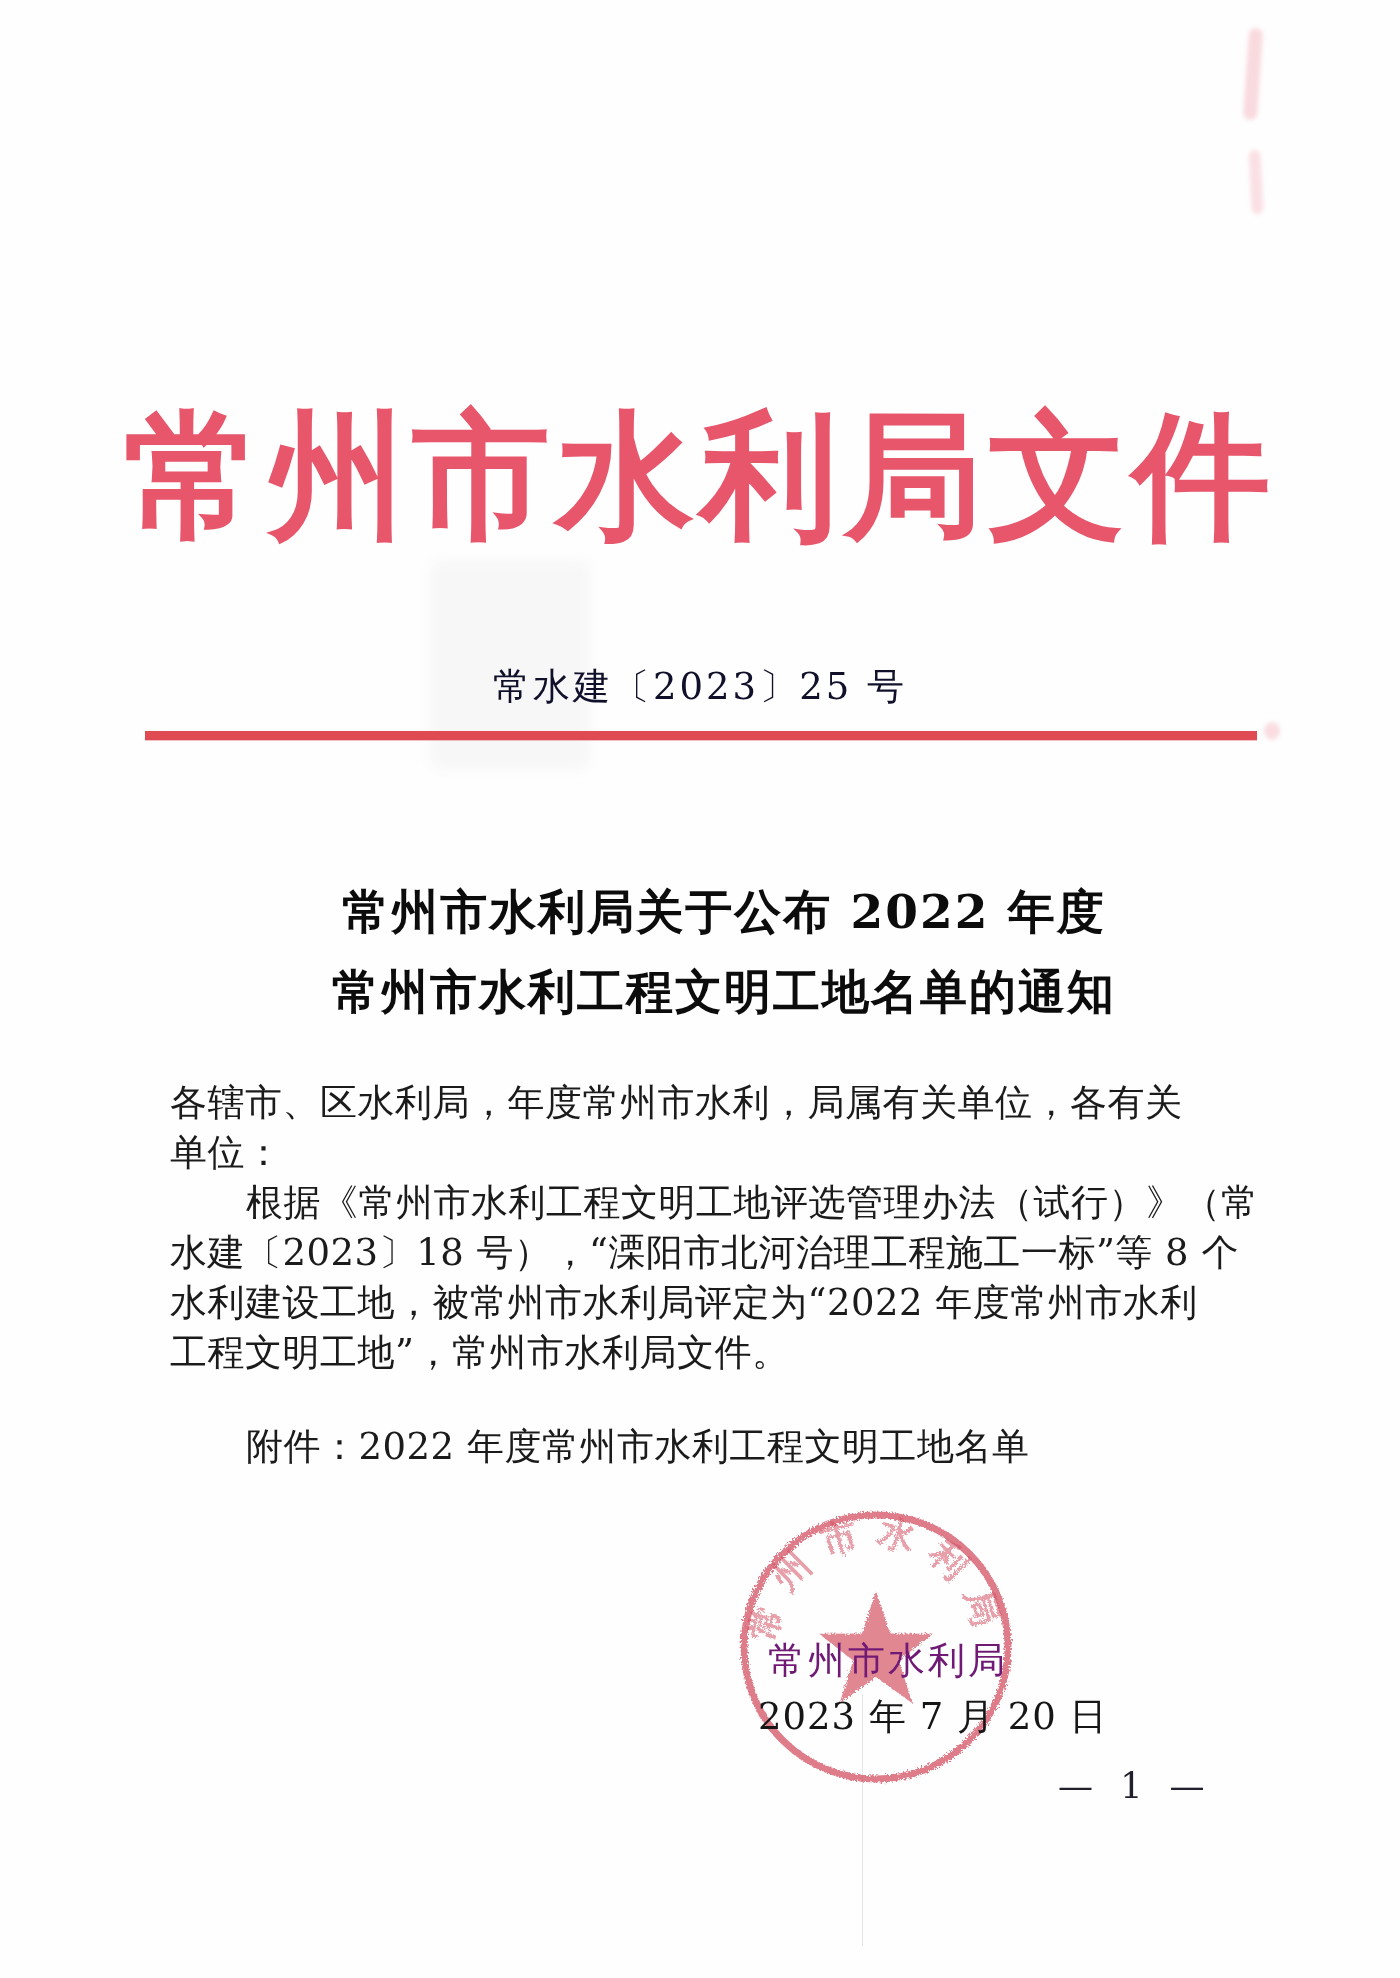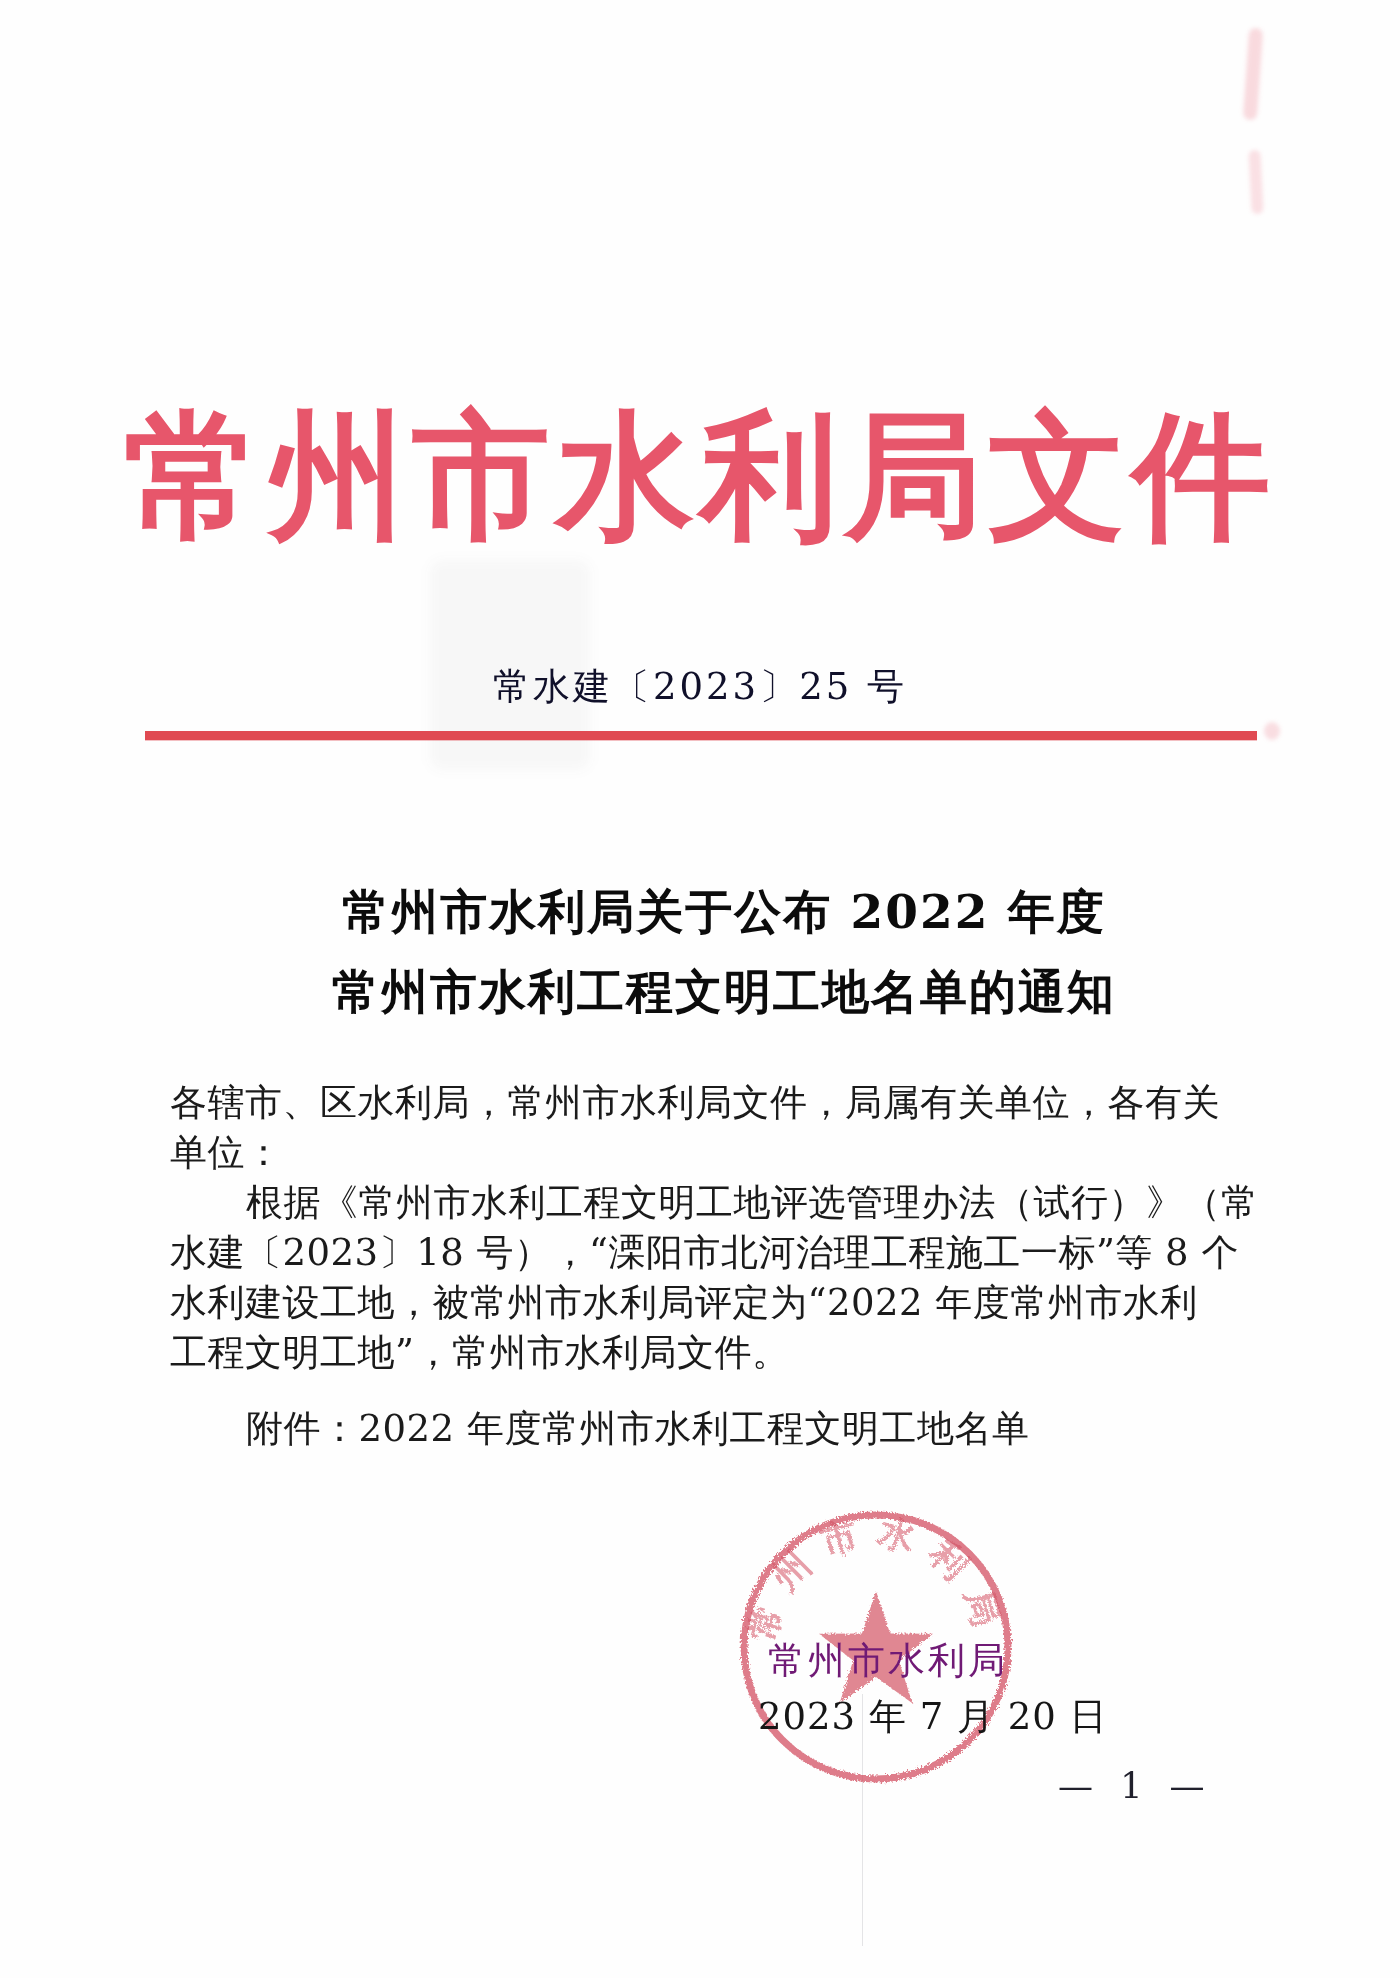--- a/index.html
+++ b/index.html
@@ -85,21 +85,21 @@
     letter-spacing: 0.5px;
   }
   .body-text .line {
     white-space: nowrap;
     height: 50px;
   }
   .body-text .indent {
     text-indent: 76px;
   }
   .body-text .attachment {
-    margin-top: 26px;
+    margin-top: 44px;
   }
 
   
   .seal {
     position: absolute;
     left: 734px;
     top: 1505px;
     width: 284px;
     height: 284px;
     z-index: 1;
@@ -189,21 +189,21 @@
   <div class="doc-number">常水建〔2023〕25 号</div>
 
   <div class="red-rule"></div>
 
   <div class="doc-title">
     <div>常州市水利局关于公布 2022 年度</div>
     <div>常州市水利工程文明工地名单的通知</div>
   </div>
 
   <div class="body-text">
-    <div class="line">各辖市、区水利局，常州市水利局文件，局属有关单位，各有关</div>
+    <div class="line">各辖市、区水利局，年度常州市水利，局属有关单位，各有关</div>
     <div class="line">单位：</div>
     <div class="line indent">根据《常州市水利工程文明工地评选管理办法（试行）》（常</div>
     <div class="line">水建〔2023〕18 号），“溧阳市北河治理工程施工一标”等 8 个</div>
     <div class="line">水利建设工地，被常州市水利局评定为“2022 年度常州市水利</div>
     <div class="line">工程文明工地”，常州市水利局文件。</div>
     <div class="line indent attachment">附件：2022 年度常州市水利工程文明工地名单</div>
   </div>
 
   <svg class="seal" viewBox="0 0 284 284">
     <defs>

